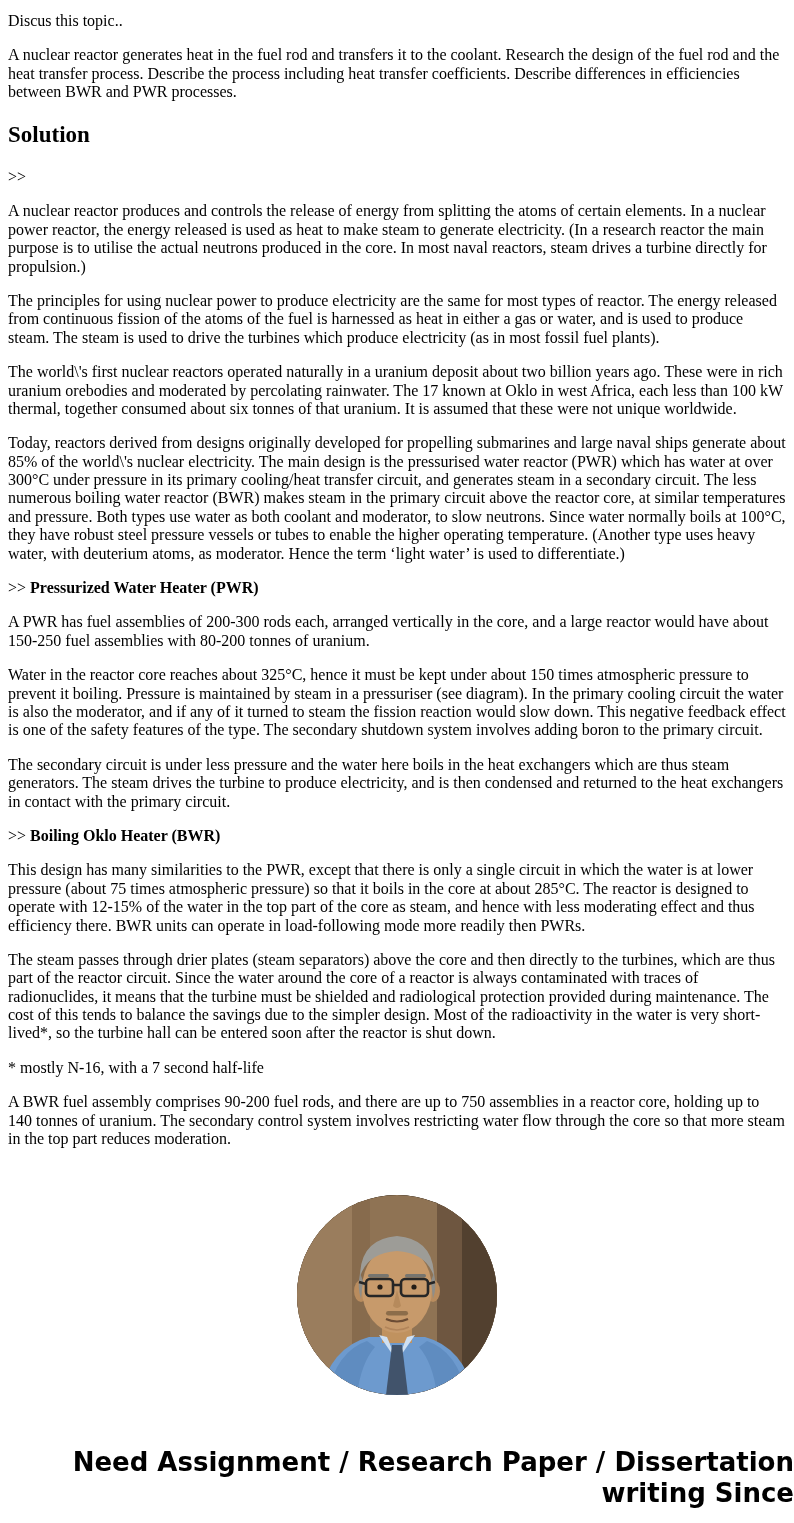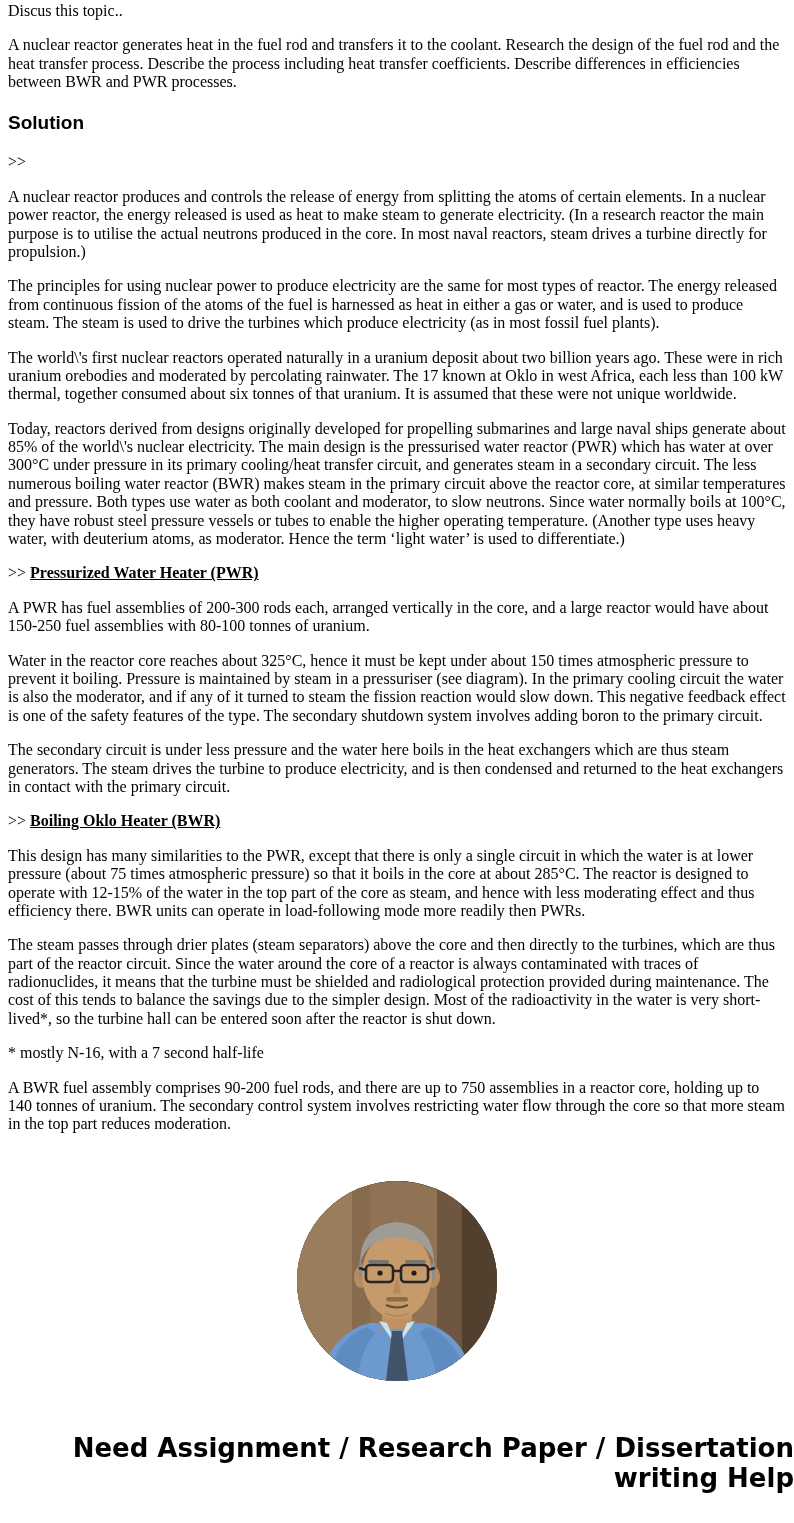--- a/index.html
+++ b/index.html
@@ -8,28 +8,28 @@
     width: 794px;
     min-height: 1523px;
     margin: 0;
     color: #000;
     font-family: "Liberation Serif", serif;
     font-size: 16px;
     line-height: 1.15;
   }
   .doc { padding: 2px 8px 0 8px; }
   .doc p { margin: 16px 0; }
-  .doc > :first-child { margin-top: 0; }
+  .doc > :first-child { margin-top: 10px; }
   .solution-heading {
-    font-size: 19px;
+    font-size: 23px;
     font-weight: bold;
     margin: 20px 0;
-    font-family: Liberation Sans, sans-serif;
+    font-family: Liberation Serif, serif;
   }
-  .subheading b { font-weight: bold; text-decoration: underline; }
+  .subheading b { font-weight: bold; }
   .avatar-wrap {
     width: 200px;
     height: 200px;
     margin: 47px auto 0 auto;
     border-radius: 50%;
     overflow: hidden;
     background: #8a6f52;
   }
   .avatar-wrap svg { display: block; }
   .footer {
@@ -55,21 +55,21 @@
 
   <p>&gt;&gt;</p>
 
   <p>A nuclear reactor produces and controls the release of energy from splitting the atoms of certain elements. In a nuclear power reactor, the energy released is used as heat to make steam to generate electricity. (In a research reactor the main purpose is to utilise the actual neutrons produced in the core. In most naval reactors, steam drives a turbine directly for propulsion.)</p>
   <p>The principles for using nuclear power to produce electricity are the same for most types of reactor. The energy released from continuous fission of the atoms of the fuel is harnessed as heat in either a gas or water, and is used to produce steam. The steam is used to drive the turbines which produce electricity (as in most fossil fuel plants).</p>
   <p>The world\'s first nuclear reactors operated naturally in a uranium deposit about two billion years ago. These were in rich uranium orebodies and moderated by percolating rainwater. The 17 known at Oklo in west Africa, each less than 100 kW thermal, together consumed about six tonnes of that uranium. It is assumed that these were not unique worldwide.</p>
   <p>Today, reactors derived from designs originally developed for propelling submarines and large naval ships generate about 85% of the world\'s nuclear electricity. The main design is the pressurised water reactor (PWR) which has water at over 300°C under pressure in its primary cooling/heat transfer circuit, and generates steam in a secondary circuit. The less numerous boiling water reactor (BWR) makes steam in the primary circuit above the reactor core, at similar temperatures and pressure. Both types use water as both coolant and moderator, to slow neutrons. Since water normally boils at 100°C, they have robust steel pressure vessels or tubes to enable the higher operating temperature. (Another type uses heavy water, with deuterium atoms, as moderator. Hence the term ‘light water’ is used to differentiate.)</p>
 
   <p class="subheading"><span>&gt;&gt; </span><b>Pressurized Water Heater (PWR)</b></p>
 
-  <p>A PWR has fuel assemblies of 200-300 rods each, arranged vertically in the core, and a large reactor would have about 150-250 fuel assemblies with 80-100 tonnes of uranium.</p>
+  <p>A PWR has fuel assemblies of 200-300 rods each, arranged vertically in the core, and a large reactor would have about 150-250 fuel assemblies with 80-200 tonnes of uranium.</p>
   <p>Water in the reactor core reaches about 325°C, hence it must be kept under about 150 times atmospheric pressure to prevent it boiling. Pressure is maintained by steam in a pressuriser (see diagram). In the primary cooling circuit the water is also the moderator, and if any of it turned to steam the fission reaction would slow down. This negative feedback effect is one of the safety features of the type. The secondary shutdown system involves adding boron to the primary circuit.</p>
   <p>The secondary circuit is under less pressure and the water here boils in the heat exchangers which are thus steam generators. The steam drives the turbine to produce electricity, and is then condensed and returned to the heat exchangers in contact with the primary circuit.</p>
 
   <p class="subheading"><span>&gt;&gt; </span><b>Boiling Oklo Heater (BWR)</b></p>
 
   <p>This design has many similarities to the PWR, except that there is only a single circuit in which the water is at lower pressure (about 75 times atmospheric pressure) so that it boils in the core at about 285°C. The reactor is designed to operate with 12-15% of the water in the top part of the core as steam, and hence with less moderating effect and thus efficiency there. BWR units can operate in load-following mode more readily then PWRs.</p>
   <p>The steam passes through drier plates (steam separators) above the core and then directly to the turbines, which are thus part of the reactor circuit. Since the water around the core of a reactor is always contaminated with traces of radionuclides, it means that the turbine must be shielded and radiological protection provided during maintenance. The cost of this tends to balance the savings due to the simpler design. Most of the radioactivity in the water is very short-lived*, so the turbine hall can be entered soon after the reactor is shut down.</p>
 
   <p>* mostly N-16, with a 7 second half-life</p>
 
@@ -125,14 +125,14 @@
     <rect x="89" y="116" width="22" height="4.5" rx="2.2" fill="#8c6d4a"></rect>
 
     <path d="M89 124 Q100 129 111 124" stroke="#6b4c34" stroke-width="2.2" fill="none"></path>
 
     <path d="M88 132 Q100 138 112 132" stroke="#b2855a" stroke-width="1.6" fill="none"></path>
   </svg>
 </div>
 
 <div class="footer">
   <div>Need Assignment / Research Paper / Dissertation</div>
-  <div>writing Help</div>
+  <div>writing Since</div>
 </div>
 
 </body></html>

